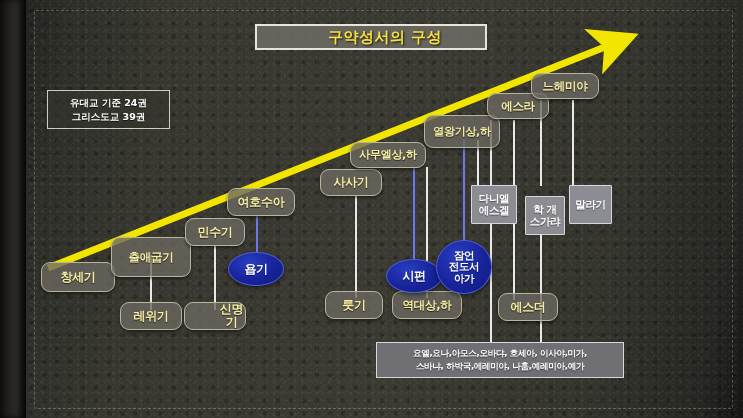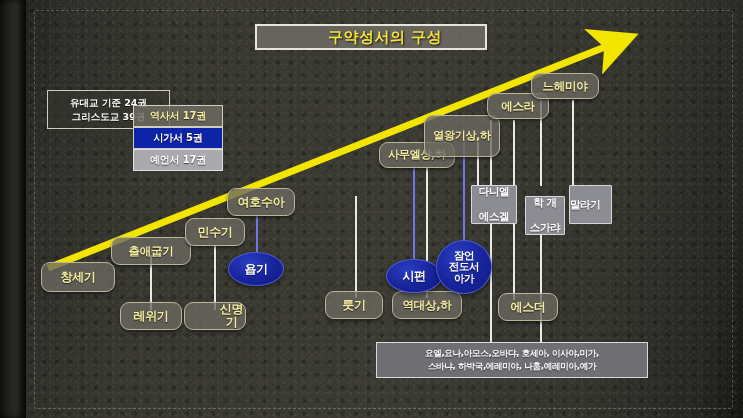--- a/index.html
+++ b/index.html
@@ -50,21 +50,21 @@
     font-weight:bold;
     letter-spacing:-.3px;
     text-shadow:0 1px 1px rgba(0,0,0,.65);
     box-shadow:0 2px 3px rgba(0,0,0,.45);
     line-height:1.08;
     z-index:5;
   }
   
   .proph{
     position:absolute;box-sizing:border-box;
-    display:flex;align-items:center;justify-content:space-between;text-align:center;
+    display:flex;align-items:center;justify-content:center;text-align:center;
     background:#8c8c93;
     border:1px solid #d6d6dc;
     border-radius:1px;
     color:#ffffff;
     font-weight:bold;
     line-height:1.12;
     letter-spacing:-.4px;
     text-shadow:0 1px 1px rgba(0,0,0,.45);
     z-index:5;
   }
@@ -116,21 +116,21 @@
     display:flex;align-items:center;justify-content:center;
     font-size:10px;font-weight:bold;letter-spacing:-.2px;
     text-shadow:0 1px 1px rgba(0,0,0,.6);
   }
   .leg.hist{background:rgba(109,106,97,.85);border:1px solid #cfccc0;color:#f5eda2;}
   .leg.poe{background:#0d23a8;border:1px solid #cfccc0;color:#ffffff;}
   .leg.pro{background:#a9a9af;border:1px solid #e2e2e6;color:#ffffff;}
 
   
   #minor{
-    position:absolute;left:376px;top:342px;width:272px;height:36px;
+    position:absolute;left:376px;top:342px;width:248px;height:36px;
     box-sizing:border-box;
     display:flex;flex-direction:column;align-items:center;justify-content:center;
     background:#6f6f74;border:1px solid #d8d8dd;
     color:#ffffff;font-size:8.6px;font-weight:bold;line-height:1.55;
     letter-spacing:-.35px;
     text-shadow:0 1px 1px rgba(0,0,0,.5);
     z-index:7;
   }
   #minor span{display:block;white-space:nowrap;}
 </style>
@@ -167,35 +167,31 @@
   <div class="conn white" style="left:490px;top:224px;height:118px;"></div>
   <div class="conn white" style="left:540px;top:224px;height:118px;"></div>
 
   <div id="title">구약성서의 구성</div>
 
   <div id="info">
     <div>유대교 기준 24권</div>
     <div>그리스도교 39권</div>
   </div>
 
-  <div id="legend">
-    <div class="leg hist">역사서 17권</div>
-    <div class="leg poe">시가서   5권</div>
-    <div class="leg pro">예언서 17권</div>
-  </div>
 
   <div class="node" style="left:41px;top:262px;width:74px;height:30px;font-size:12px;">창세기</div>
-  <div class="node" style="left:111px;top:237px;width:80px;height:28px;font-size:11.5px;">출애굽기</div>
+  <div class="node" style="left:111px;top:237px;width:80px;height:40px;font-size:11.5px;">출애굽기</div>
   <div class="node" style="left:120px;top:302px;width:62px;height:28px;font-size:12px;">레위기</div>
   <div class="node" style="left:185px;top:218px;width:60px;height:28px;font-size:12px;">민수기</div>
   <div class="node" style="left:184px;top:302px;width:62px;height:28px;font-size:12px;padding-left:33px;">신명기</div>
   <div class="node" style="left:227px;top:188px;width:68px;height:28px;font-size:12px;">여호수아</div>
+  <div class="node" style="left:320px;top:169px;width:62px;height:27px;font-size:12px;">사사기</div>
   <div class="node" style="left:325px;top:291px;width:58px;height:28px;font-size:12px;">룻기</div>
-  <div class="node" style="left:379px;top:142px;width:76px;height:26px;font-size:11px;">사무엘상,하</div>
-  <div class="node" style="left:424px;top:115px;width:76px;height:42px;font-size:11px;">열왕기상,하</div>
+  <div class="node" style="left:350px;top:142px;width:76px;height:26px;font-size:11px;">사무엘상,하</div>
+  <div class="node" style="left:424px;top:115px;width:76px;height:33px;font-size:11px;">열왕기상,하</div>
   <div class="node" style="left:392px;top:291px;width:70px;height:28px;font-size:11.5px;">역대상,하</div>
   <div class="node" style="left:487px;top:93px;width:62px;height:26px;font-size:11.5px;">에스라</div>
   <div class="node" style="left:531px;top:73px;width:68px;height:26px;font-size:11.5px;">느헤미야</div>
   <div class="node" style="left:498px;top:293px;width:60px;height:28px;font-size:12px;">에스더</div>
 
   <div class="poet" style="left:386px;top:259px;width:56px;height:34px;font-size:12px;">시편</div>
   <div class="poet" style="left:228px;top:252px;width:56px;height:34px;font-size:12px;">욥기</div>
   <div class="poet" style="left:436px;top:240px;width:56px;height:54px;font-size:10.5px;flex-direction:column;">
     <span>잠언</span>
     <span>전도서</span>

